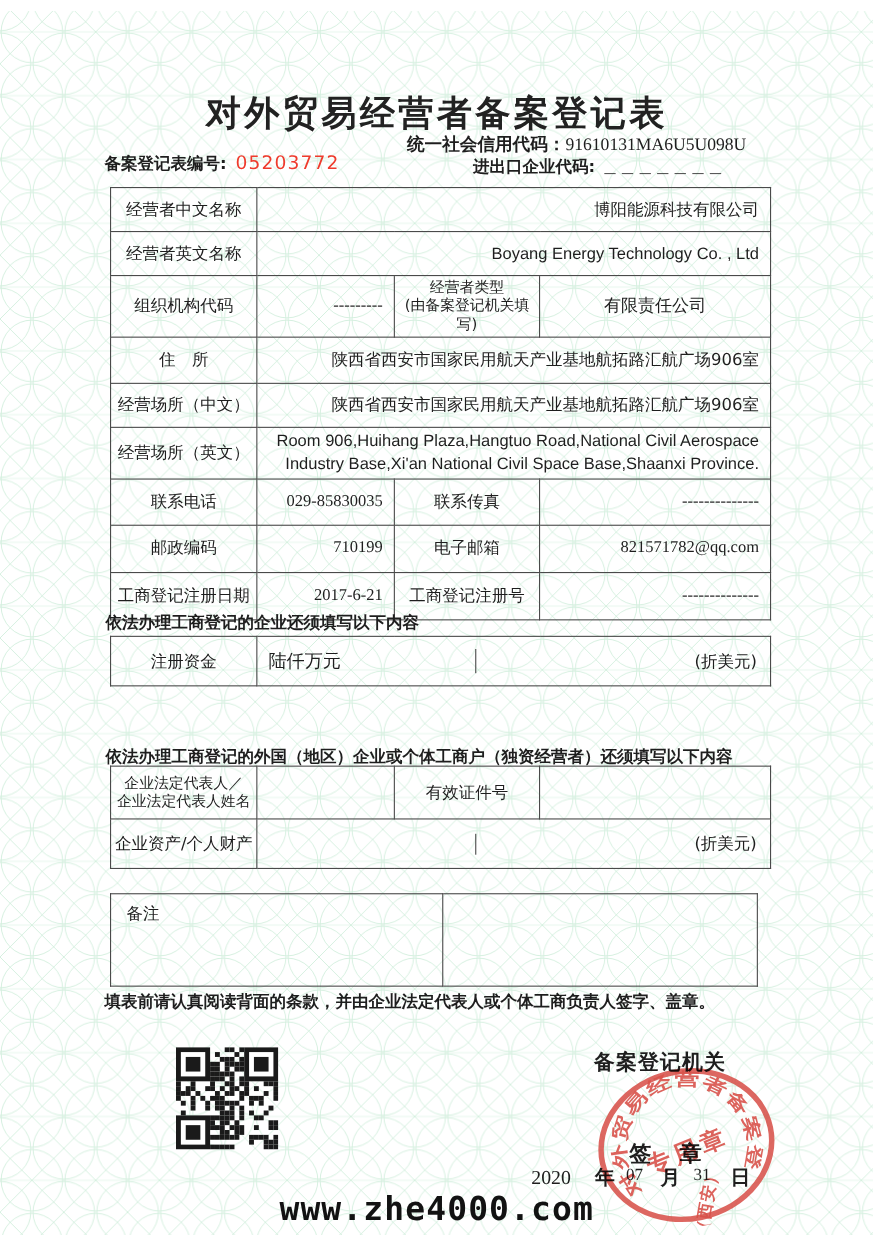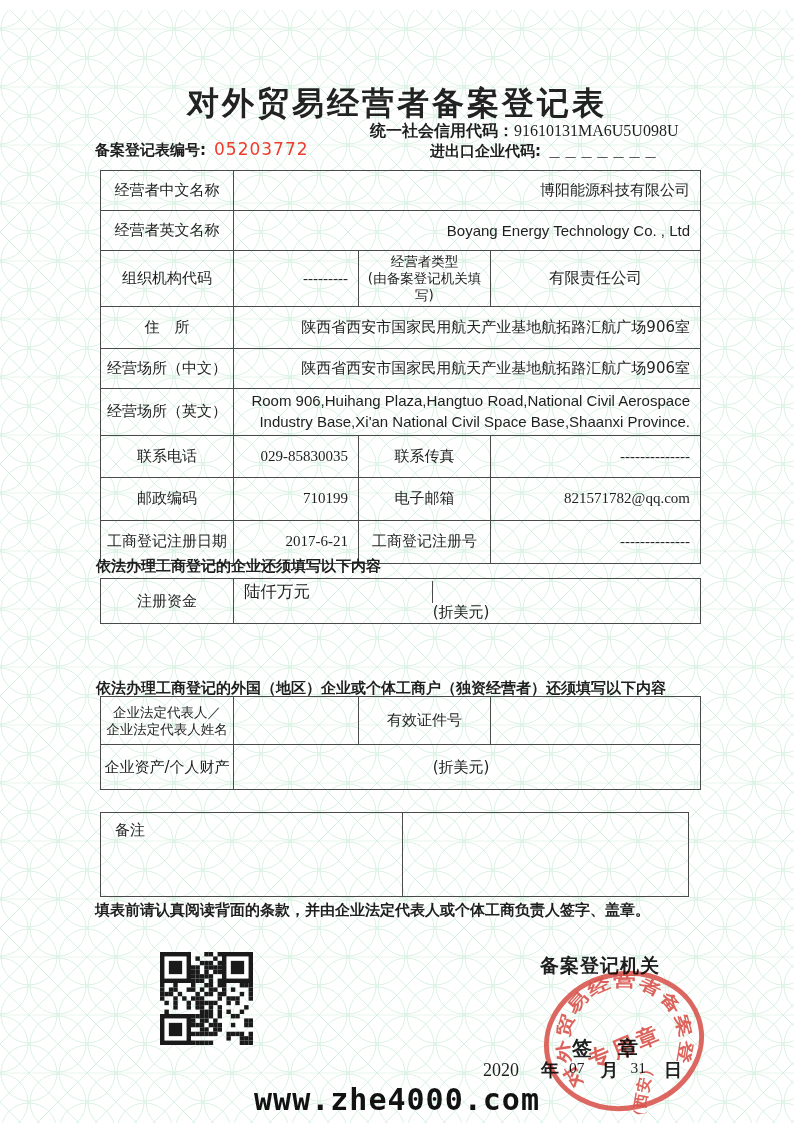--- a/index.html
+++ b/index.html
@@ -25,21 +25,21 @@
   .t3{position:absolute;top:696px;left:100px;width:600px;border-radius:25px;}
   .tr{position:absolute;top:812px;left:100px;width:588px;}
   td.lab{text-align:center;font-size:15px;padding:2px 3px;}
   td.lab2{text-align:center;font-size:13.5px;line-height:1.25;padding:2px 3px;}
   td.val{font-size:15px;padding:2px 10px;text-align:right;}
   td.valc{font-size:15.5px;text-align:center;}
   .num{font-family:"Liberation Serif","DejaVu Serif",serif;font-size:16.5px;}
   .eng{font-family:"Liberation Sans","DejaVu Sans",sans-serif;font-size:15.5px;}
   .engsm{font-family:"Liberation Sans","DejaVu Sans",sans-serif;font-size:13.2px;line-height:1.35;}
   .splitcell{padding:0 !important;}
-  .split{display:flex;height:100%;align-items:center;flex-direction:column;}
+  .split{display:flex;height:100%;align-items:center;}
   .split .sl{width:178px;align-self:stretch;display:flex;align-items:center;
              border-right:1.6px solid #4a4a4a;padding:0 10px;font-size:16.5px;}
   .split .sr{flex:1;text-align:right;padding-right:12px;font-size:15px;}
   .sec-head{position:absolute;left:96px;font-size:15px;font-weight:bold;white-space:nowrap;}
   .remark-cell{vertical-align:top;padding:8px 14px;font-size:15px;}
   .footer-note{position:absolute;top:901px;left:95px;font-size:15px;font-weight:bold;white-space:nowrap;}
 
   .qr{position:absolute;top:952px;left:160px;}
   .authority{position:absolute;top:953px;left:540px;font-size:19px;font-weight:bold;letter-spacing:1px;}
   .seal-label{position:absolute;top:1035px;left:572px;font-size:20px;font-weight:bold;letter-spacing:26px;white-space:nowrap;}

